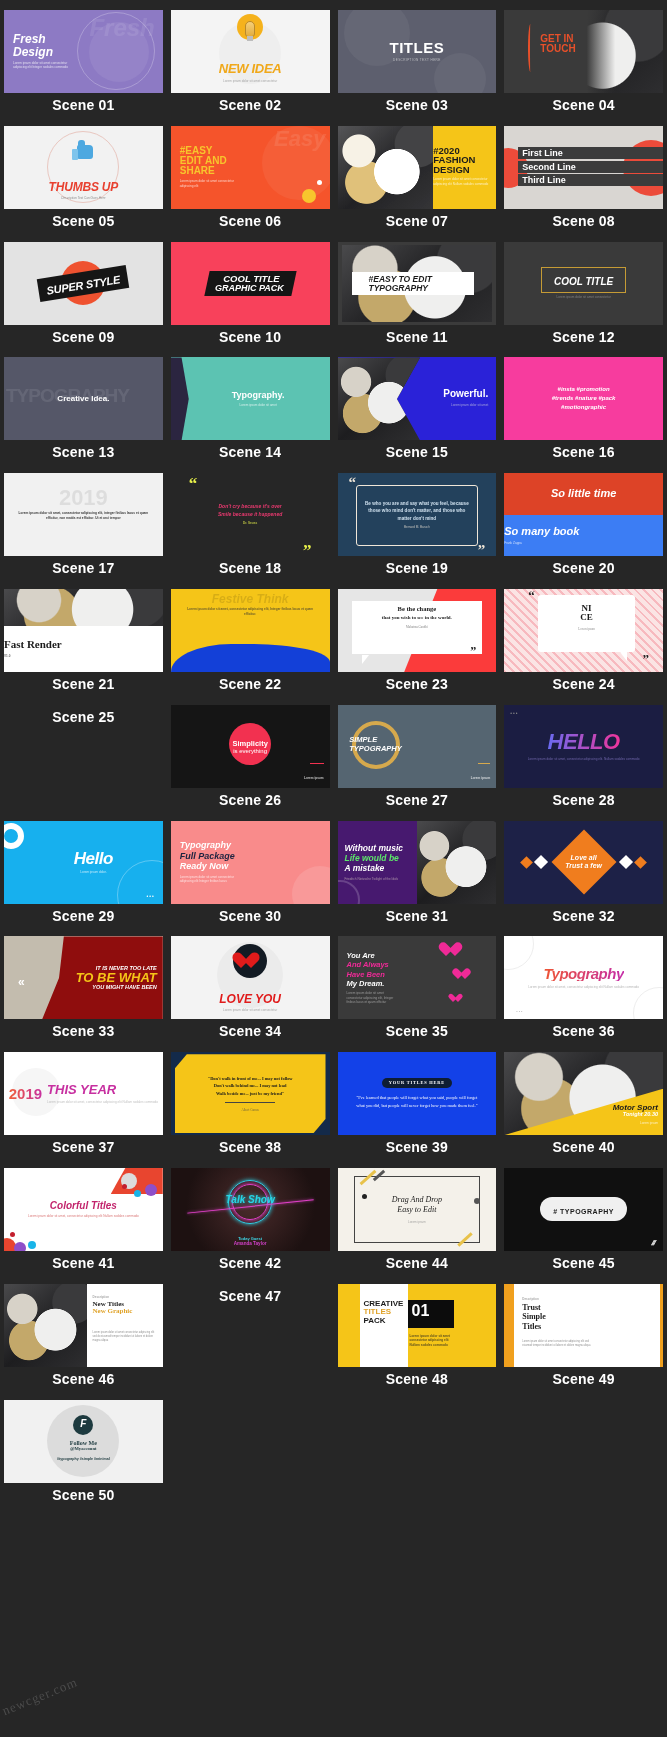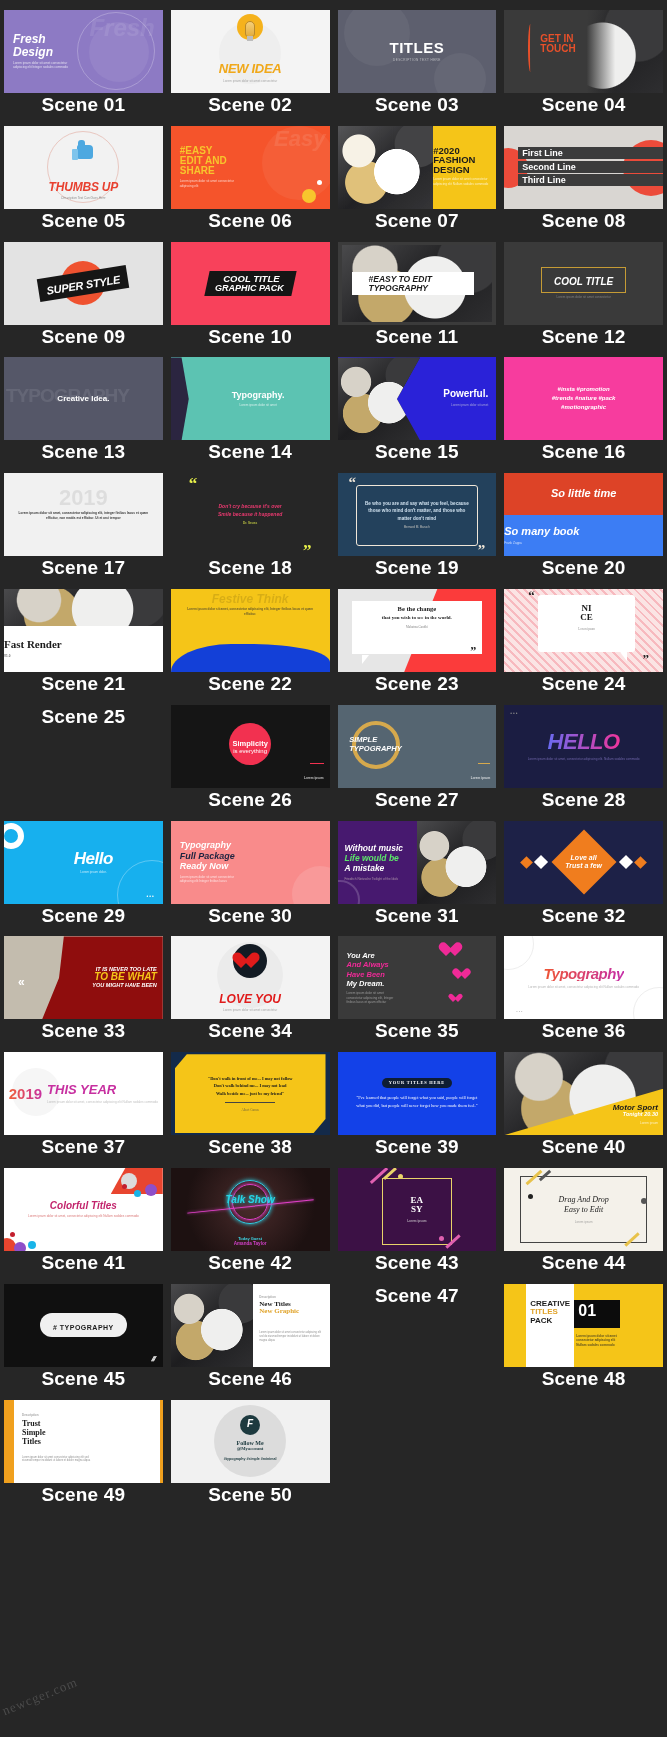--- a/index.html
+++ b/index.html
@@ -14,21 +14,21 @@
     grid-template-columns: repeat(4, 166.75px);
     grid-auto-rows: 115.8px;
     width:667px;
   }
   .cell { position:relative; padding:10px 4px 0 4px; }
   .thumb {
     position:relative; width:100%; height:83px; overflow:hidden;
     background:#2b2b2b;
   }
   .cap {
-    text-align:center; color:#fff; font-size:19px; font-weight:700;
+    text-align:center; color:#fff; font-size:14px; font-weight:700;
     letter-spacing:.2px; line-height:22px; margin-top:1px;
     font-family:"Liberation Sans", sans-serif;
   }
   .watermark {
     position:absolute; left:6px; bottom:18px;
     color:#4b4b4b; font-family:"Liberation Serif", serif;
     font-size:13px; transform:rotate(-22deg); transform-origin:left bottom;
     letter-spacing:1px;
   }
   
@@ -497,21 +497,21 @@
       <div class="cap">Scene 32</div>
     </div>
     <div class="cell">
       <div class="thumb">
     <div class="fill" style="background:#c3bcae"></div>
     <div style="position:absolute;right:0;top:0;width:76%;height:100%;background:#8f0d0d;
       clip-path:polygon(18% 0,100% 0,100% 100%,0 100%,14% 50%)"></div>
     <div style="position:absolute;left:14px;top:52%;margin-top:-5px;color:#fff;font-size:12px;font-weight:900;letter-spacing:-3px">«</div>
     <div style="position:absolute;right:6px;top:50%;transform:translateY(-50%);text-align:right">
       <div class="t it" style="font-size:5.5px;color:#fff">IT IS NEVER TOO LATE</div>
-      <div class="t it" style="font-size:10px;color:#f5c518">TO BE WHAT</div>
+      <div class="t it" style="font-size:13px;color:#f5c518">TO BE WHAT</div>
       <div class="t it" style="font-size:5.5px;color:#fff">YOU MIGHT HAVE BEEN</div>
         </div>
       </div>
       <div class="cap">Scene 33</div>
     </div>
     <div class="cell">
       <div class="thumb">
     <div class="fill" style="background:#f3f3f3"></div>
     <div class="circ" style="width:66px;height:66px;left:50%;top:6px;margin-left:-33px;background:#ebebeb"></div>
     <div class="circ" style="width:34px;height:34px;left:50%;top:8px;margin-left:-17px;background:#131b24"></div>
@@ -654,39 +654,20 @@
         </div>
     <div style="position:absolute;left:0;right:0;bottom:5px;text-align:center">
       <div style="font-size:4px;color:#3fd7e8;font-weight:700">Today Guest</div>
       <div style="font-size:4.6px;color:#d040c8;font-weight:700">Amanda Taylor</div>
         </div>
       </div>
       <div class="cap">Scene 42</div>
     </div>
     <div class="cell">
       <div class="thumb">
-    <div class="fill" style="background:#3c1145"></div>
-    <div style="position:absolute;left:44px;right:44px;top:10px;bottom:6px;border:1px solid #e8d36a"></div>
-    <div style="position:absolute;left:30px;top:6px;width:22px;height:3px;background:#e060b0;transform:rotate(-42deg)"></div>
-    <div style="position:absolute;left:44px;top:4px;width:16px;height:3px;background:#e8d36a;transform:rotate(-42deg)"></div>
-    <div style="position:absolute;right:34px;bottom:8px;width:18px;height:3px;background:#e060b0;transform:rotate(-42deg)"></div>
-    <div class="circ" style="width:5px;height:5px;left:60px;top:6px;background:#e8d36a"></div>
-    <div class="circ" style="width:5px;height:5px;right:52px;bottom:10px;background:#e060b0"></div>
-    <div class="ctr">
-          <div class="t serif" style="font-size:9px;color:#ffffff;line-height:1.0">
-            <div>EA</div>
-            <div>SY</div>
-          </div>
-      <div class="sub" style="color:#ddd;margin-top:5px;font-weight:700">Lorem ipsum</div>
-        </div>
-      </div>
-      <div class="cap">Scene 43</div>
-    </div>
-    <div class="cell">
-      <div class="thumb">
     <div class="fill" style="background:#f4f1ea"></div>
     <div style="position:absolute;left:16px;right:16px;top:8px;bottom:8px;border:1px solid #444"></div>
     <div style="position:absolute;left:20px;top:8px;width:20px;height:3px;background:#e8c24a;transform:rotate(-42deg)"></div>
     <div style="position:absolute;left:34px;top:6px;width:14px;height:3px;background:#555;transform:rotate(-42deg)"></div>
     <div style="position:absolute;right:22px;bottom:10px;width:18px;height:3px;background:#e8c24a;transform:rotate(-42deg)"></div>
     <div class="circ" style="width:5px;height:5px;left:24px;top:26px;background:#222"></div>
     <div class="circ" style="width:6px;height:6px;right:16px;top:30px;background:#555"></div>
     <div class="ctr">
           <div class="serif it" style="font-size:8px;color:#1b1b1b;line-height:1.3">
             <div>Drag And Drop</div>

